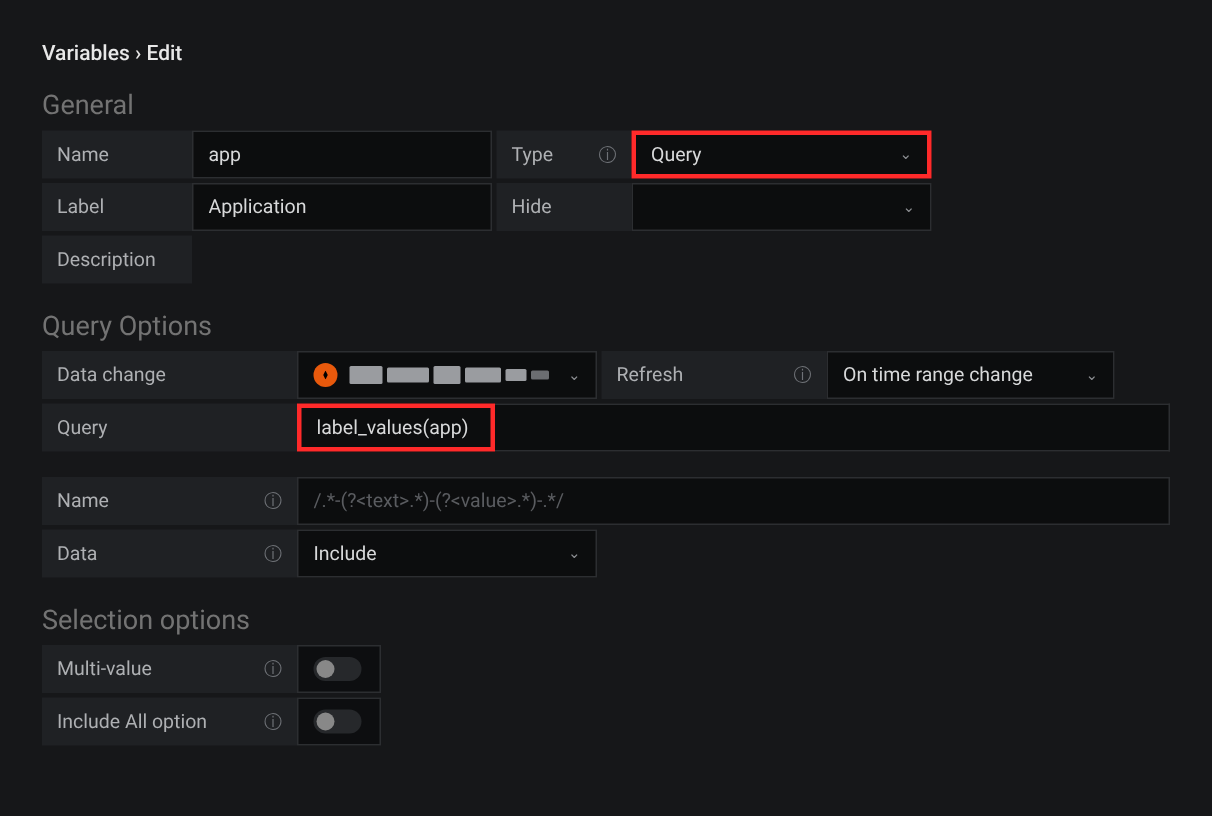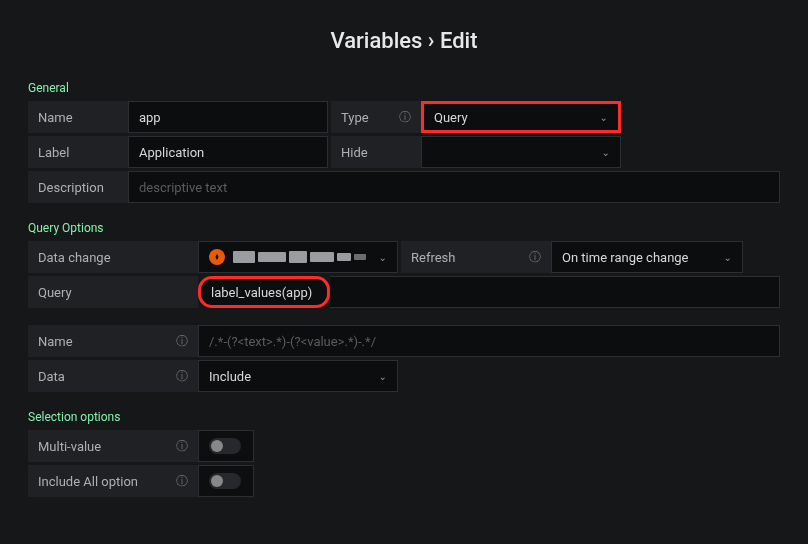--- a/index.html
+++ b/index.html
@@ -7,29 +7,28 @@
   background: #161719;
   color: #d8d9da;
   font-family: -apple-system, BlinkMacSystemFont, "Segoe UI", Roboto, Helvetica, Arial, sans-serif;
   font-size: 13px;
   width: 808px;
   height: 544px;
   overflow: hidden;
 }
 .page { padding: 28px 28px 0 28px; }
 .breadcrumb {
-  font-size: 22px;
+  font-size: 14px;
   font-weight: 500;
   color: #e8e8e8;
-  margin-bottom: 28px;
-  text-align: center;
+  margin-bottom: 16px;
 }
 .section-title {
-  font-size: 12px;
-  color: #86efac;
+  font-size: 18px;
+  color: #737373;
   margin-bottom: 6px;
   margin-top: 18px;
 }
 .section-title.first { margin-top: 0; }
 .row { display: flex; align-items: center; margin-bottom: 3px; }
 .lbl {
   background: #1f2124;
   color: #aeb0b3;
   padding: 0 10px;
   height: 32px;
@@ -184,21 +183,20 @@
     <div class="select w200">
       <span></span>
       <span class="chev">⌄</span>
     </div>
   </div>
 
   <div class="row">
     <div class="lbl w100">
         <span>Description</span>
       </div>
-    <input class="input flex" placeholder="descriptive text" style="">
   </div>
 
   <div class="section-title">Query Options</div>
 
   <div class="row">
     <div class="lbl w170">
         <span>Data change</span>
       </div>
     <div class="select w200">
       <span class="ds-icon"></span>
@@ -220,21 +218,21 @@
     <div class="select" style="width:192px">
       <span>On time range change</span>
       <span class="chev">⌄</span>
     </div>
   </div>
 
   <div class="row">
     <div class="lbl w170">
         <span>Query</span>
       </div>
-    <input class="input flex highlight-red" style="max-width: 132px; flex: 0 0 132px; border-radius: 14px;" value="label_values(app)">
+    <input class="input flex highlight-red" style="max-width: 132px; flex: 0 0 132px;" value="label_values(app)">
       <input class="input flex" style="border-left: none;" disabled="">
   </div>
 
   <div style="height:14px"></div>
 
   <div class="row">
     <div class="lbl w170">
       <span>Name</span>
       <span class="info">ⓘ</span>
     </div>

